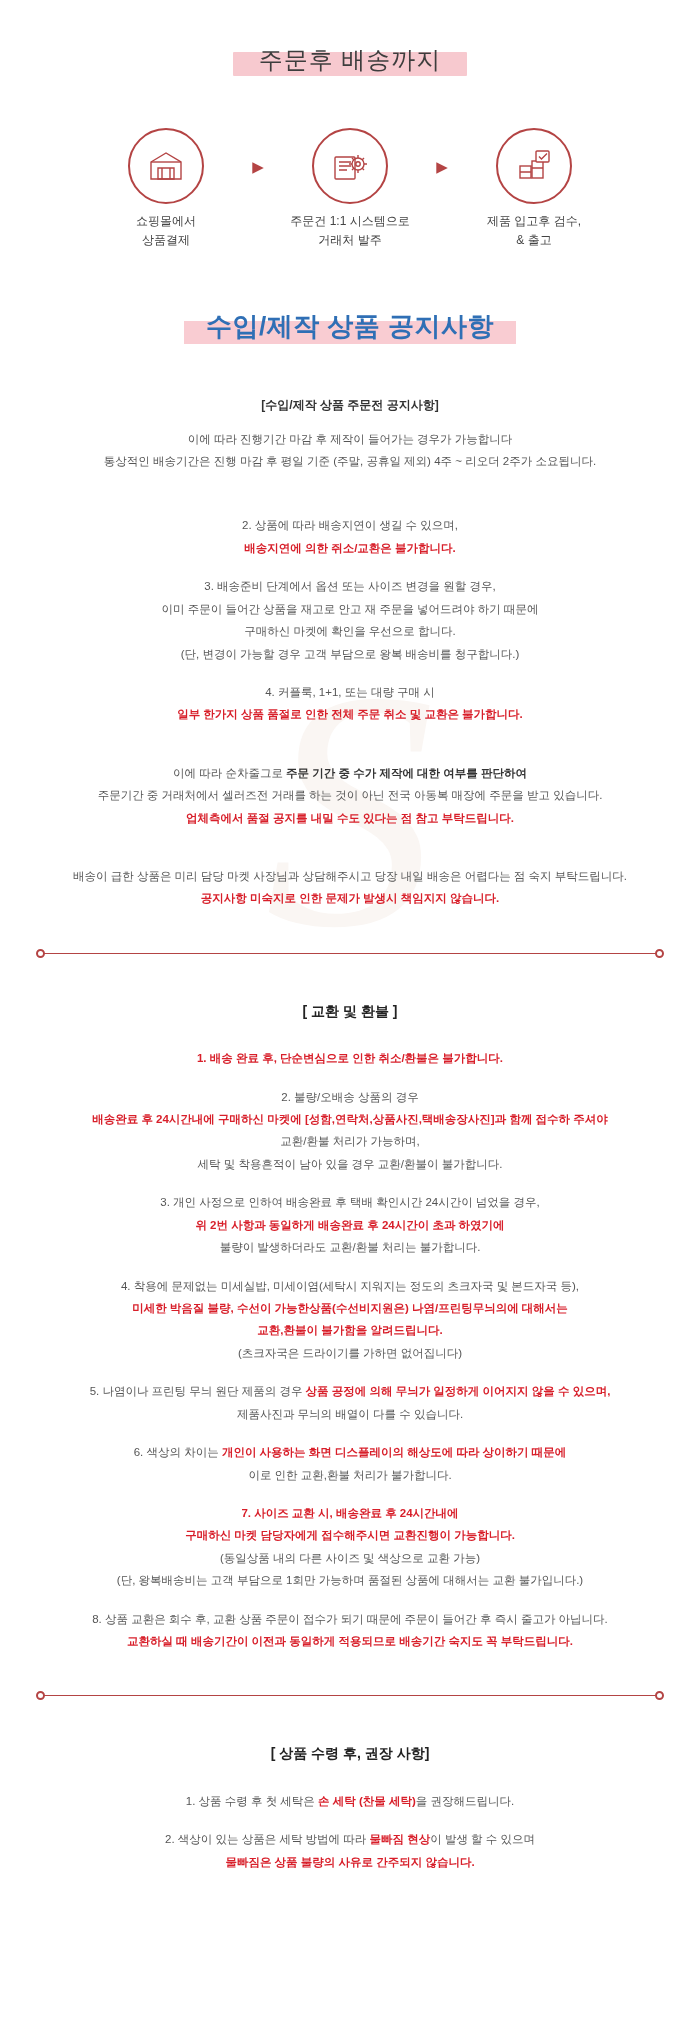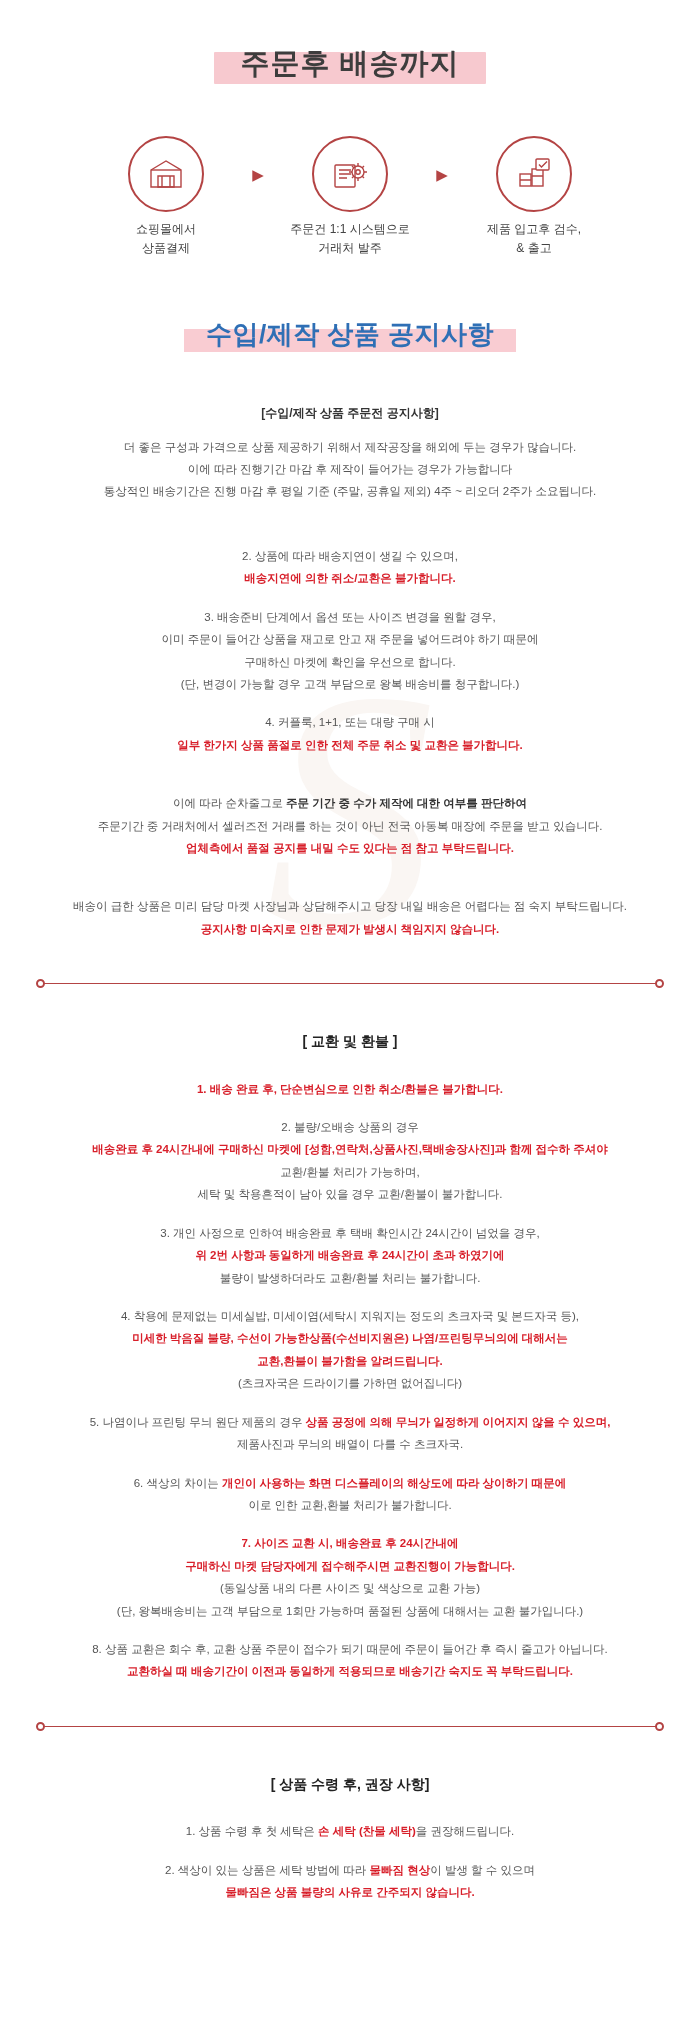--- a/index.html
+++ b/index.html
@@ -54,22 +54,22 @@
     right: 0;
     top: 12px;
     bottom: 6px;
     background: #f7c9cf;
     z-index: 0;
     border-radius: 1px;
   }
   .top-banner .title-text {
     position: relative;
     z-index: 1;
-    font-size: 29px;
-    font-weight: bold;
+    font-size: 24px;
+    font-weight: normal;
     color: #3d3d3d;
     letter-spacing: 1px;
   }
 
   
   .steps {
     margin-top: 46px;
     display: flex;
     align-items: flex-start;
     justify-content: center;
@@ -263,21 +263,20 @@
     <div class="section-head">
       <span class="wrap">
         <span class="hl"></span>
         <span class="txt">수입/제작 상품 공지사항</span>
       </span>
     </div>
 
     <div class="block first">
       <div class="b-title">[수입/제작 상품 주문전 공지사항]</div>
       <div>
-        <div>더 좋은 구성과 가격으로 상품 제공하기 위해서 제작공장을 해외에 두는 경우가 많습니다.</div>
         <div>이에 따라 진행기간 마감 후 제작이 들어가는 경우가 가능합니다</div>
         <div>통상적인 배송기간은 진행 마감 후 평일 기준 (주말, 공휴일 제외) 4주 ~ 리오더 2주가 소요됩니다.</div>
       </div>
 
       <div class="gap-m"></div>
 
 
       <div class="gap-s"></div>
 
       <div>
@@ -351,21 +350,21 @@
         <div>4. 착용에 문제없는 미세실밥, 미세이염(세탁시 지워지는 정도의 츠크자국 및 본드자국 등),</div>
         <div class="red">미세한 박음질 불량, 수선이 가능한상품(수선비지원은) 나염/프린팅무늬의에 대해서는</div>
         <div class="red">교환,환불이 불가함을 알려드립니다.</div>
         <div>(츠크자국은 드라이기를 가하면 없어집니다)</div>
       </div>
 
       <div class="gap-s"></div>
 
       <div>
         <div>5. 나염이나 프린팅 무늬 원단 제품의 경우 <span class="red">상품 공정에 의해 무늬가 일정하게 이어지지 않을 수 있으며,</span></div>
-        <div>제품사진과 무늬의 배열이 다를 수 츠크자국.</div>
+        <div>제품사진과 무늬의 배열이 다를 수 있습니다.</div>
       </div>
 
       <div class="gap-s"></div>
 
       <div>
         <div>6. 색상의 차이는 <span class="red">개인이 사용하는 화면 디스플레이의 해상도에 따라 상이하기 때문에</span></div>
         <div>이로 인한 교환,환불 처리가 불가합니다.</div>
       </div>
 
       <div class="gap-s"></div>

